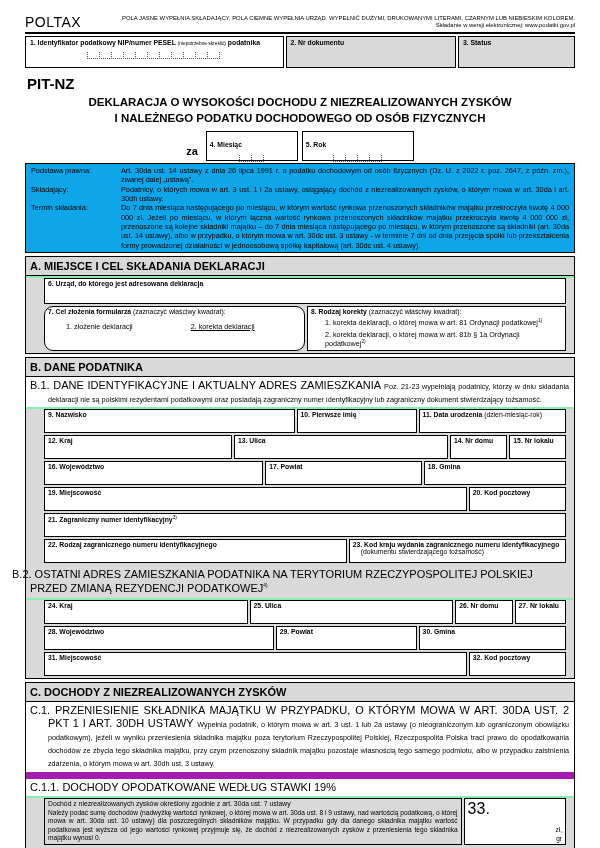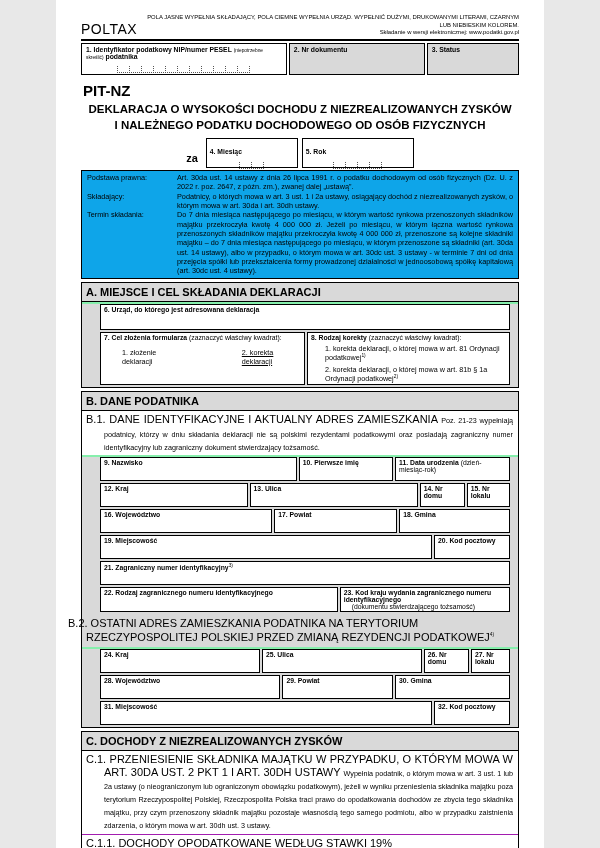--- a/index.html
+++ b/index.html
@@ -1,18 +1,18 @@
 <!DOCTYPE html>
 <html><head>
 <meta charset="utf-8">
 <style>
   * { margin:0; padding:0; box-sizing:border-box; }
   html,body { background:#e8e8e8; }
   .page {
-    width:488px; height:848px; background:#fff; margin:0 auto;
+    width:600px; height:848px; background:#fff; margin:0 auto;
     font-family:"Liberation Sans", sans-serif; color:#000;
     padding:14px 25px 0 25px; overflow:hidden; position:relative;
   }
   
   .topline { display:flex; justify-content:space-between; align-items:flex-end;
              border-bottom:2px solid #000; padding-bottom:2px; }
   .poltax { font-size:14px; letter-spacing:.5px; font-weight:normal; }
   .top-note { font-size:5.9px; line-height:1.3; text-align:right; max-width:460px; }
   .idrow { display:flex; gap:2px; margin-top:2px; }
   .idbox { border:1px solid #000; height:32px; padding:2px 4px; font-size:6.8px; }
@@ -149,21 +149,21 @@
 
   <div class="section">
     <div class="sec-head">A. MIEJSCE I CEL SKŁADANIA DEKLARACJI</div>
     <div class="sec-body">
       <div class="frow">
         <div class="fb" style="flex:1; min-height:26px;">
           <span class="lbl">6. Urząd, do którego jest adresowana deklaracja</span>
         </div>
       </div>
       <div class="frow">
-        <div class="fb" style="width:50%; min-height:42px;">
+        <div class="fb" style="width:50%; min-height:42px;border-radius:9px;">
           <span class="lbl">7. Cel złożenia formularza</span>
           <span class="nrm">(zaznaczyć właściwy kwadrat):</span>
           <div class="opts">
             <span style="margin-left:18px;">1. złożenie deklaracji</span>
             <span style="margin-left:58px;text-decoration:underline;">2. korekta deklaracji</span>
           </div>
         </div>
         <div class="fb" style="flex:1; min-height:42px;">
           <span class="lbl">8. Rodzaj korekty</span>
           <span class="nrm">(zaznaczyć właściwy kwadrat):</span>
@@ -248,21 +248,21 @@
   </div>
 
   <div class="section">
     <div class="sec-head">C. DOCHODY Z NIEZREALIZOWANYCH ZYSKÓW</div>
 
     <div class="subhead hang">
       <span class="big">C.1. PRZENIESIENIE SKŁADNIKA MAJĄTKU W PRZYPADKU, O KTÓRYM MOWA W ART. 30DA UST. 2 PKT 1 I ART. 30DH USTAWY</span>
       <span class="sm">Wypełnia podatnik, o którym mowa w art. 3 ust. 1 lub 2a ustawy (o nieograniczonym lub ograniczonym obowiązku podatkowym), jeżeli w wyniku przeniesienia składnika majątku poza terytorium Rzeczypospolitej Polskiej, Rzeczpospolita Polska traci prawo do opodatkowania dochodów ze zbycia tego składnika majątku, przy czym przenoszony składnik majątku pozostaje własnością tego samego podmiotu, albo w przypadku zaistnienia zdarzenia, o którym mowa w art. 30dh ust. 3 ustawy.</span>
     </div>
 
-    <div class="subhead" style="border-top:1px solid #a21caf;">
+    <div class="subhead" style="border-top:7px solid #a21caf;">
       <span class="big">C.1.1. DOCHODY OPODATKOWANE WEDŁUG STAWKI 19%</span>
     </div>
 
     <div class="sec-body">
       <div class="frow" style="margin-bottom:1px;">
         <div class="f33desc">
           <div class="lbl">Dochód z niezrealizowanych zysków określony zgodnie z art. 30da ust. 7 ustawy</div>
           <div class="body">Należy podać sumę dochodów (nadwyżkę wartości rynkowej, o której mowa w art. 30da ust. 8 i 9 ustawy, nad wartością podatkową, o której mowa w art. 30da ust. 10 ustawy) dla poszczególnych składników majątku. W przypadku gdy dla danego składnika majątku wartość podatkowa jest wyższa od jego wartości rynkowej przyjmuje się, że dochód z niezrealizowanych zysków z przeniesienia tego składnika majątku wynosi 0.</div>
         </div>
         <div class="f33cell">

